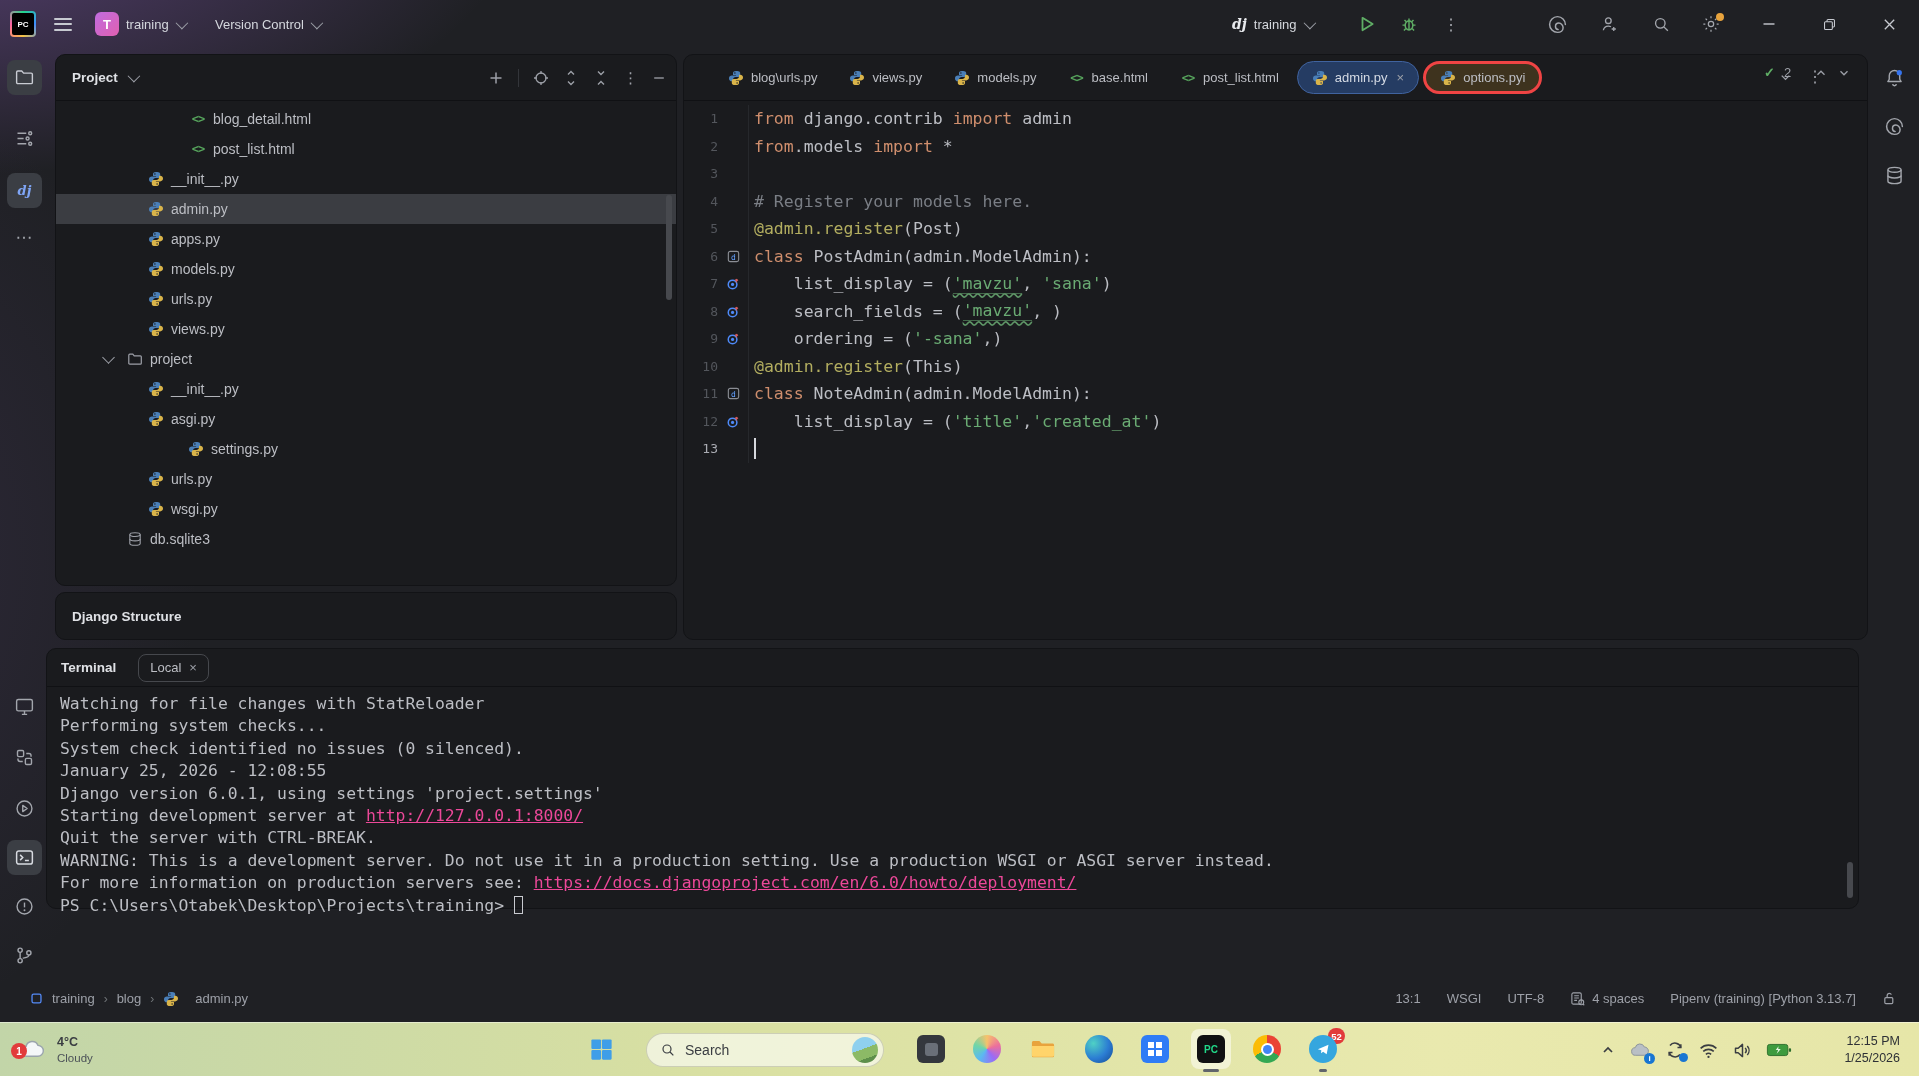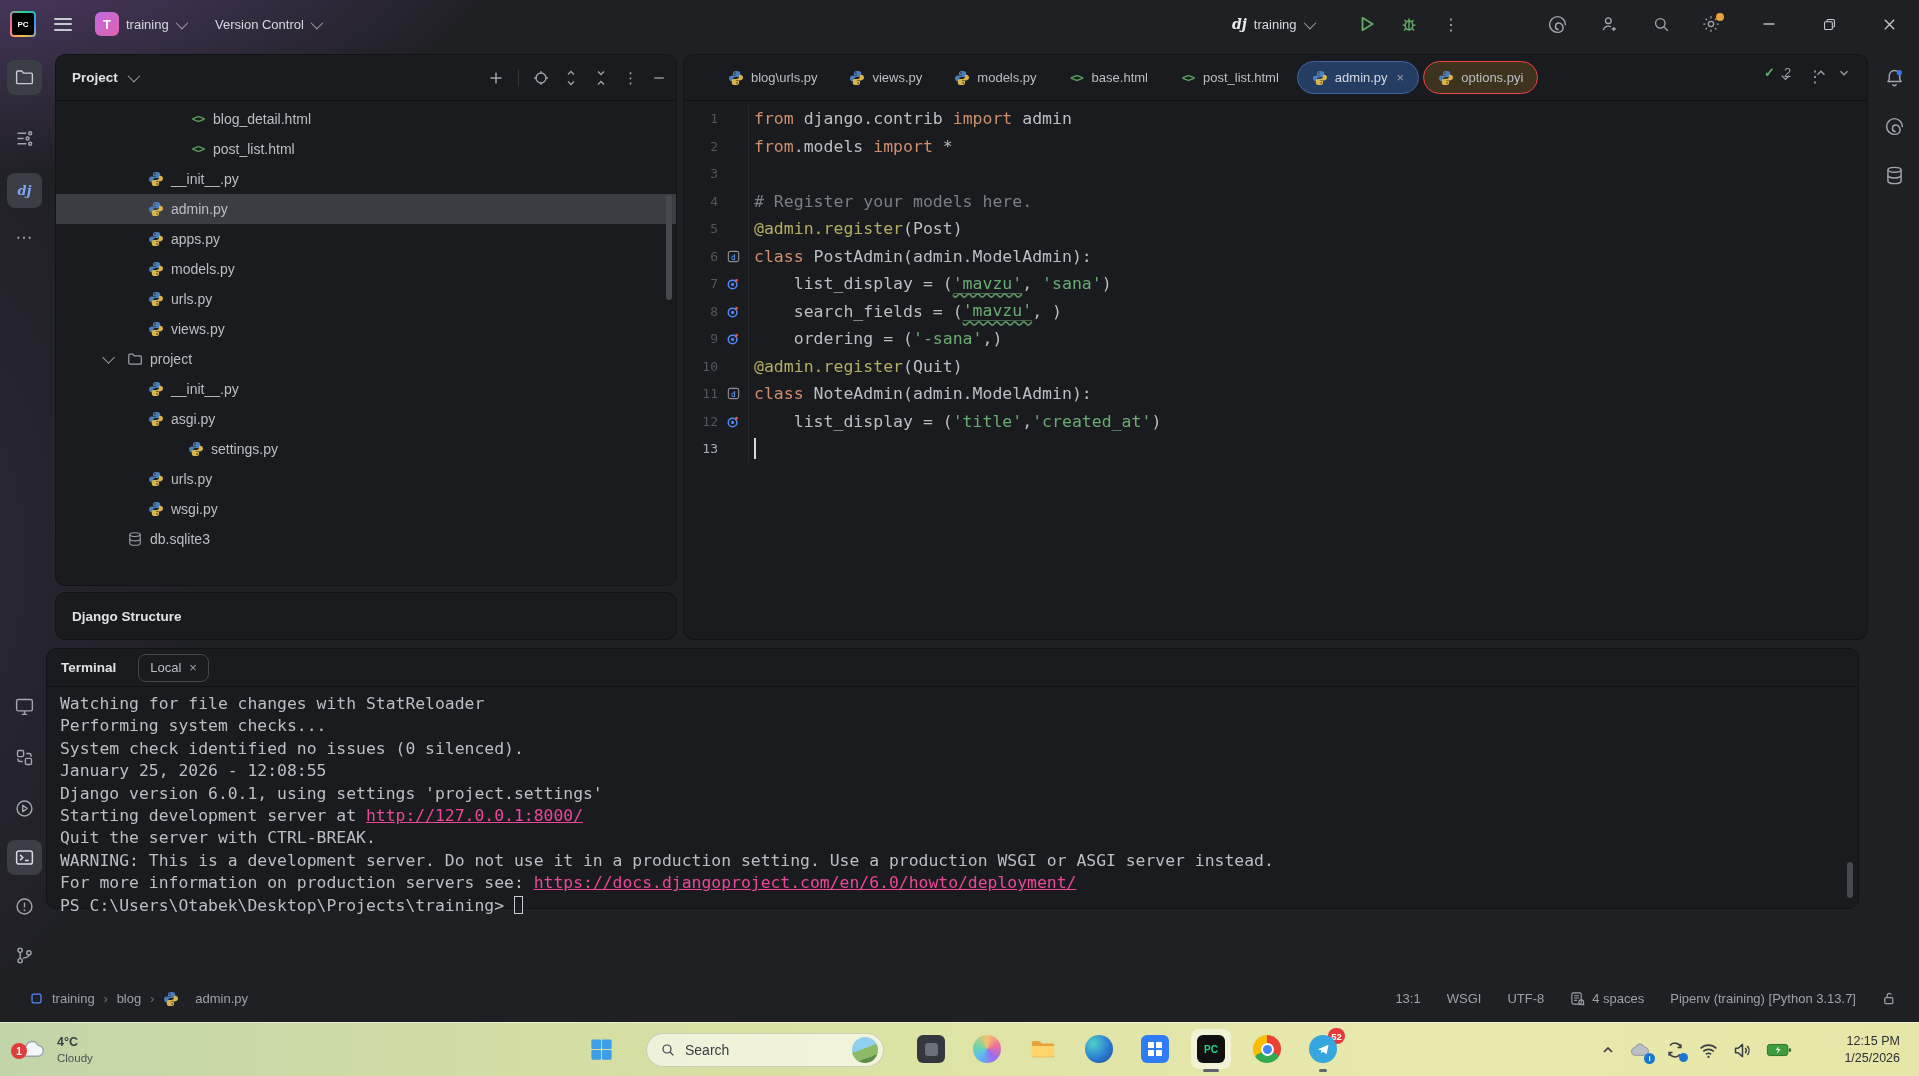--- a/index.html
+++ b/index.html
@@ -51,21 +51,21 @@
   .tree-row.selected{background:#3b3d42}
   .t-ic{width:16px;height:16px;display:flex;align-items:center;justify-content:center;margin-right:7px;flex:0 0 16px}
   .t-chev{width:9px;height:9px;border-right:1.5px solid #9da0a8;border-bottom:1.5px solid #9da0a8;
     transform:rotate(45deg);margin:-4px 14px 0 -23px}
   .thumb{position:absolute;background:#47494e;border-radius:3px}
   
   #tabrow{position:relative;height:46px;border-bottom:1px solid #101114;display:flex;align-items:center;padding-left:30px}
   .tab{height:33px;border-radius:17px;display:flex;align-items:center;gap:7px;padding:0 14px;
     margin-right:4px;font-size:13px;color:#bcbec4;background:transparent}
   .tab.active{background:#253c63;border:1px solid #40639f;color:#d4dae4}
-  .tab.readonly{background:#3e331e;border:1px solid #ef4444}
+  .tab.readonly{background:#3e331e;border:3px solid #ef4444}
   .tab .x{color:#9da0a8;font-size:13px;margin-left:2px}
   .tab .t-ic{margin-right:0}
   
   #code{position:absolute;left:0;top:46px;right:0;bottom:0;font:16.5px "DejaVu Sans Mono",monospace;padding-top:4px}
   .cl{display:flex;height:27.5px;align-items:center}
   .ln{width:34px;text-align:right;color:#53565c;font-size:13px;flex:0 0 34px}
   .ln.cur{color:#a9abb2}
   .gut{width:30px;flex:0 0 30px;display:flex;align-items:center;justify-content:center}
   .ct{padding-left:5px;border-left:1px solid #26282c;align-self:stretch;display:flex;align-items:center;white-space:pre}
   .c-kw{color:#cf8e6d}.c-pl{color:#bcbec4}.c-str{color:#6aab73}.c-com{color:#7a7e85}.c-dec{color:#b3ae60}
@@ -595,21 +595,21 @@
               <circle cx="7" cy="9" r="4.6" fill="none" stroke="#4e8af9" stroke-width="1.6"></circle>
               <circle cx="7" cy="9" r="1.7" fill="#4e8af9"></circle>
               <path d="M11.2 6.8V3.4m0 0L9.7 4.9m1.5-1.5 1.5 1.5" fill="none" stroke="#d05b5b" stroke-width="1.3"></path>
             </svg>
           </span>
           <span class="ct"><span class="c-pl">    ordering = (</span><span class="c-str">'-sana'</span><span class="c-pl">,)</span></span>
         </div>
         <div class="cl">
           <span class="ln">10</span>
           <span class="gut"></span>
-          <span class="ct"><span class="c-dec">@admin.register</span><span class="c-pl">(Quit)</span></span>
+          <span class="ct"><span class="c-dec">@admin.register</span><span class="c-pl">(This)</span></span>
         </div>
         <div class="cl">
           <span class="ln">11</span>
           <span class="gut">
             <svg viewBox="0 0 16 16" width="15" height="15">
               <rect x="2.5" y="2.5" width="11" height="11" rx="2" fill="none" stroke="#8a8d94" stroke-width="1.2"></rect>
               <text x="8" y="11.4" text-anchor="middle" font-size="8.5" font-family="DejaVu Sans Mono,monospace" fill="#63a1ff">d</text>
             </svg>
           </span>
           <span class="ct"><span class="c-kw">class</span><span class="c-pl"> NoteAdmin(admin.ModelAdmin):</span></span>

